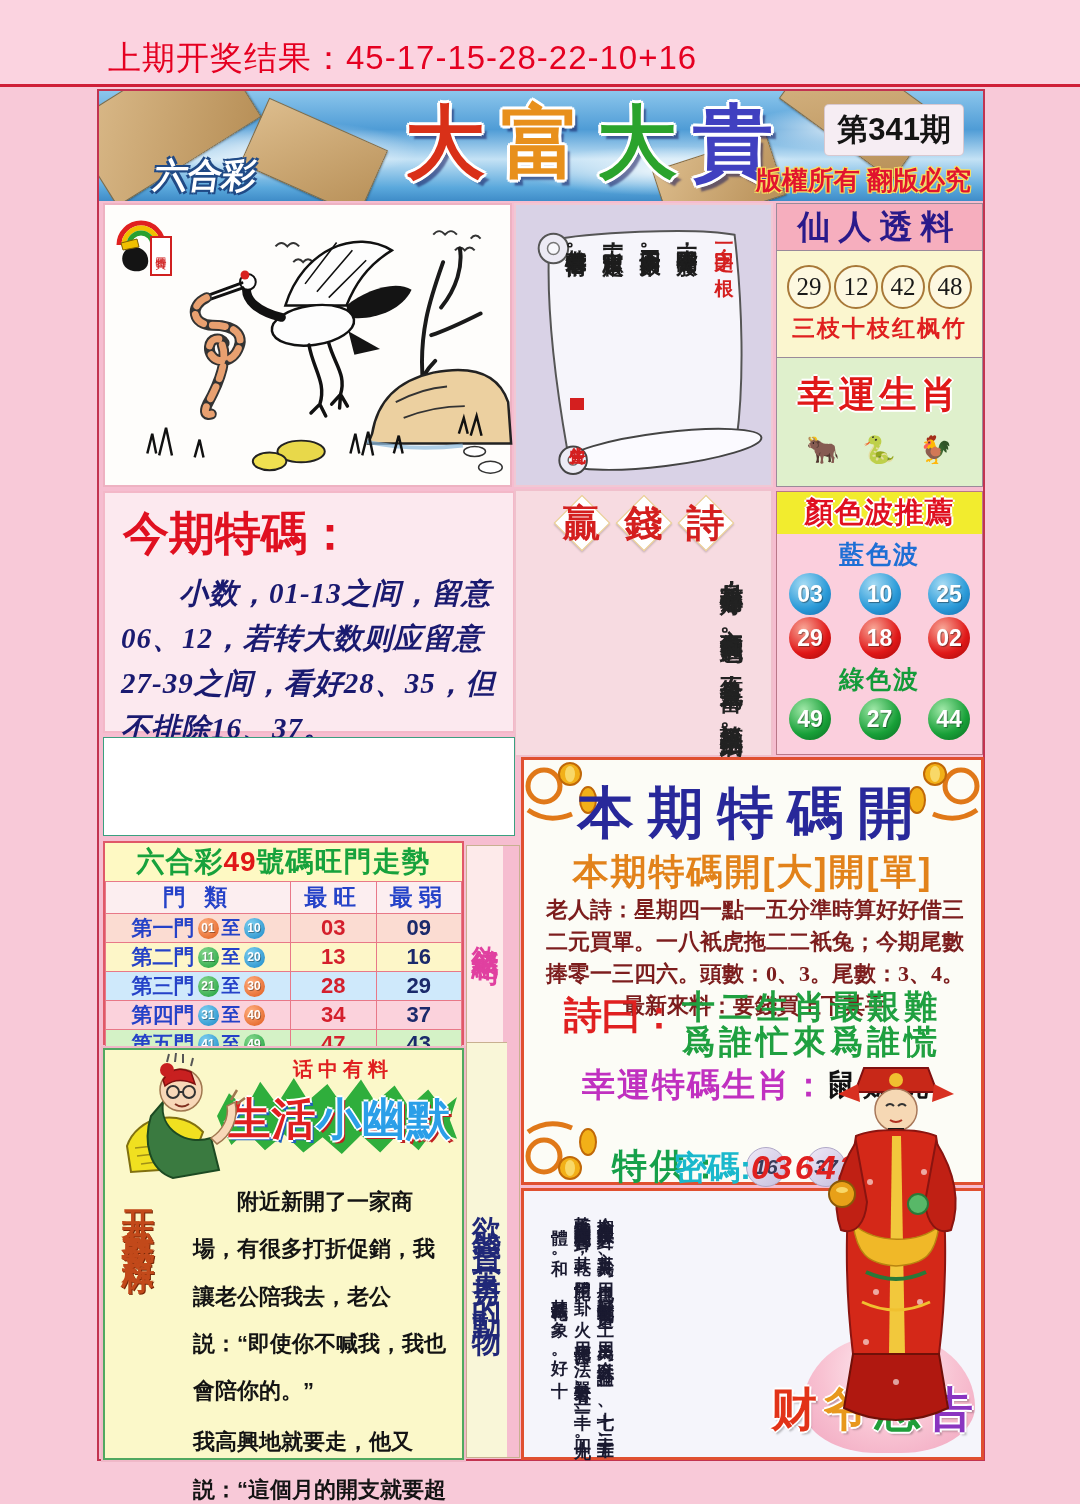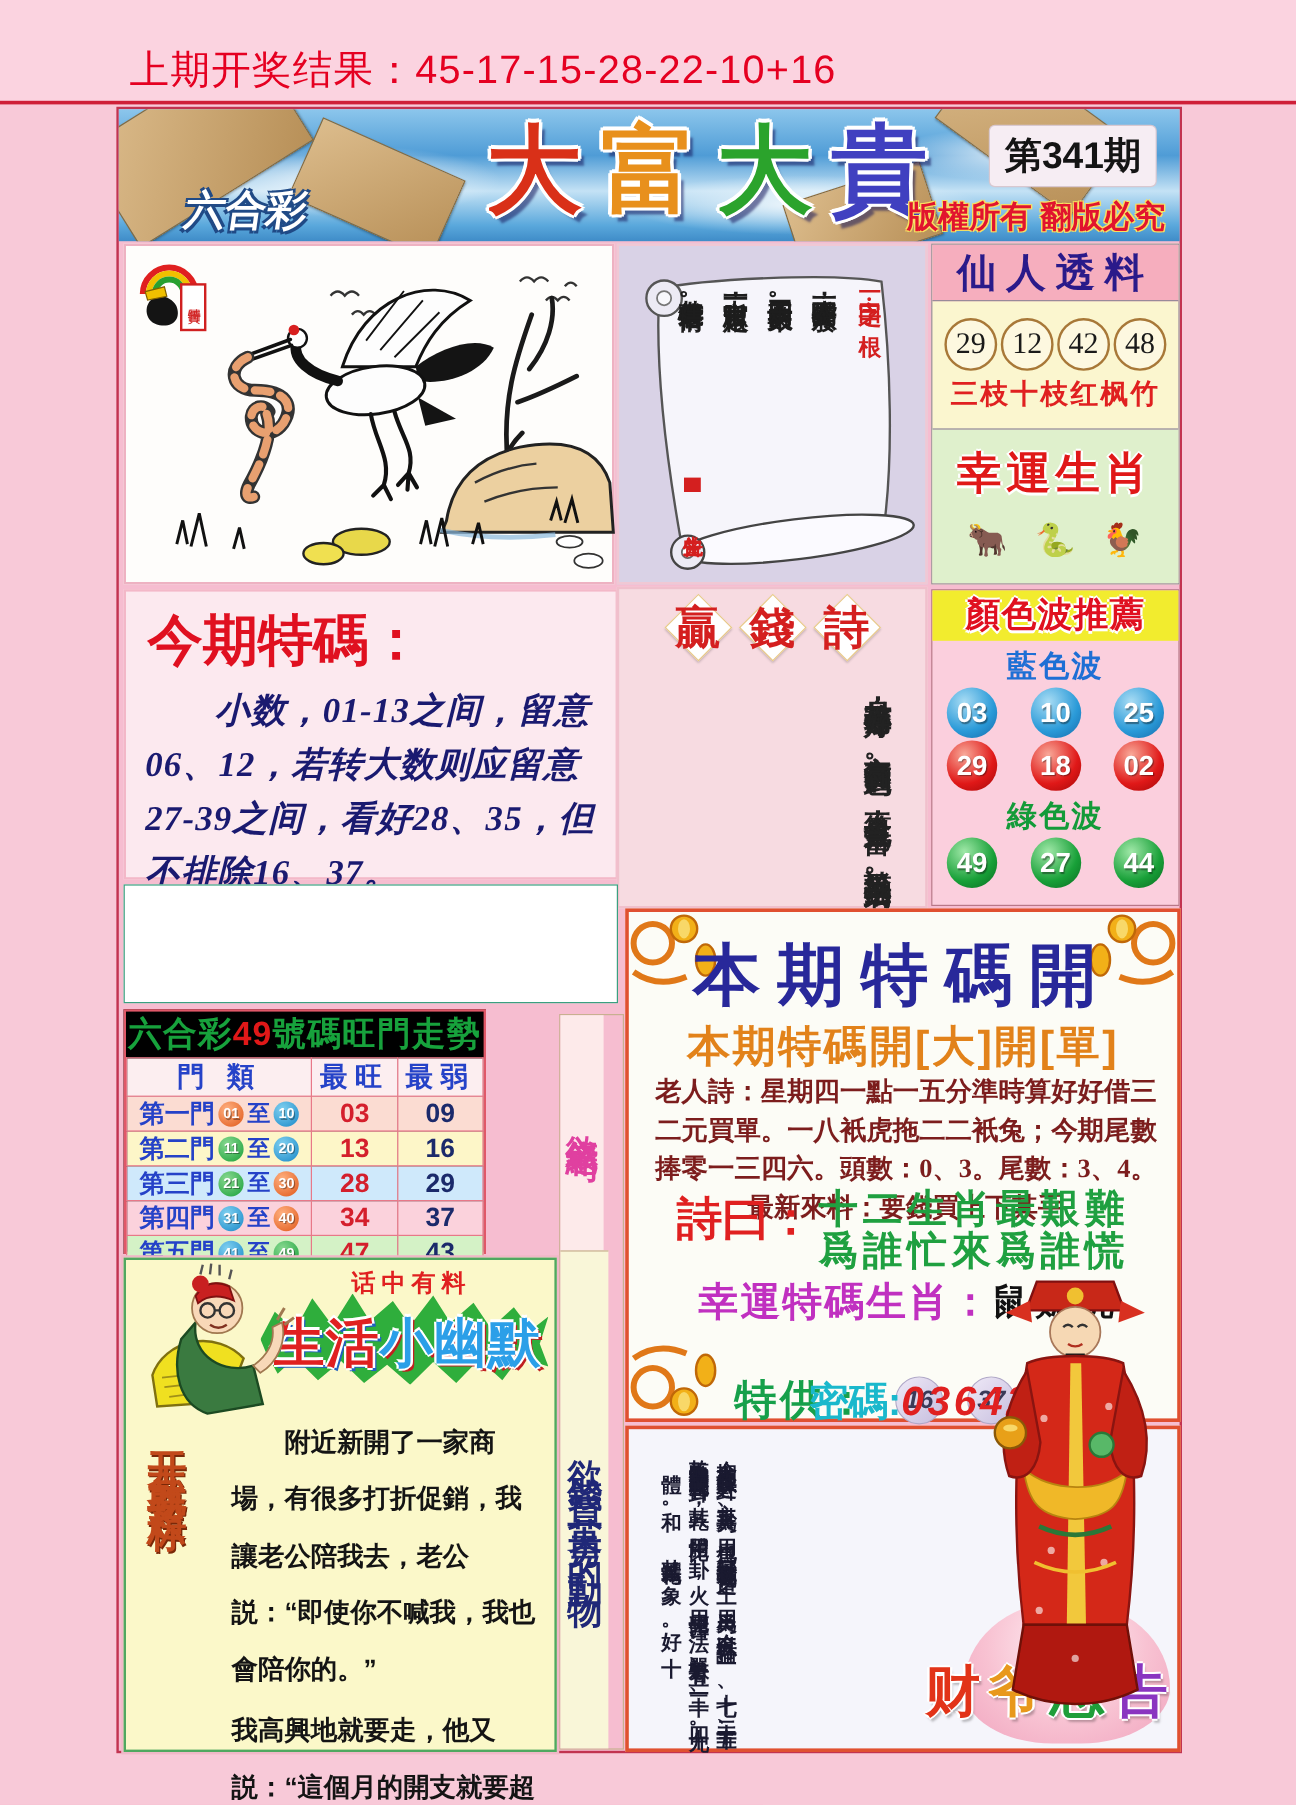--- a/index.html
+++ b/index.html
@@ -82,21 +82,21 @@
   .wball { width:42px; height:42px; border-radius:50%; display:flex; align-items:center; justify-content:center;
     font-size:23px; font-weight:900; color:#fff; text-shadow:1px 1px 1px rgba(0,0,0,.4); }
   .wb-blue{background:radial-gradient(circle at 35% 28%,#a8dcf4,#2a9ad8 60%,#1668a8)}
   .wb-red{background:radial-gradient(circle at 35% 28%,#f8a898,#e01818 60%,#a00808)}
   .wb-green{background:radial-gradient(circle at 35% 28%,#a0e8a8,#18a038 60%,#0a6820)}
 
   
   .emptybox { left:103px; top:737px; width:412px; height:99px; background:#fff; border:1px solid #3aa080; }
 
   
-  .trend { left:103px; top:841px; width:302px; height:204px; border:2px solid #e05868; background:#000000; }
+  .trend { left:103px; top:841px; width:361px; height:204px; border:2px solid #e05868; background:#fef9c3; }
   .trend-title { height:38px; line-height:38px; text-align:center; font-size:28px; font-weight:900; color:#17a23c; letter-spacing:1px; }
   .trend-title .rednum { color:#e01818; }
   .trend table { width:100%; border-collapse:collapse; }
   .trend th,.trend td { border:1px solid #e87888; text-align:center; }
   .trend th { height:32px; background:#fceef0; color:#2542c8; font-size:23px; font-weight:900; letter-spacing:6px; }
   .trend td { height:26px; }
   .door-cell { display:flex; align-items:center; justify-content:center; gap:3px; }
   .door-name { color:#2542c8; font-weight:900; font-size:21px; }
   .zhi { color:#2542c8; font-weight:900; font-size:19px; }
   .sball { width:21px; height:21px; border-radius:50%; color:#fff; font-size:12px; font-weight:bold;

